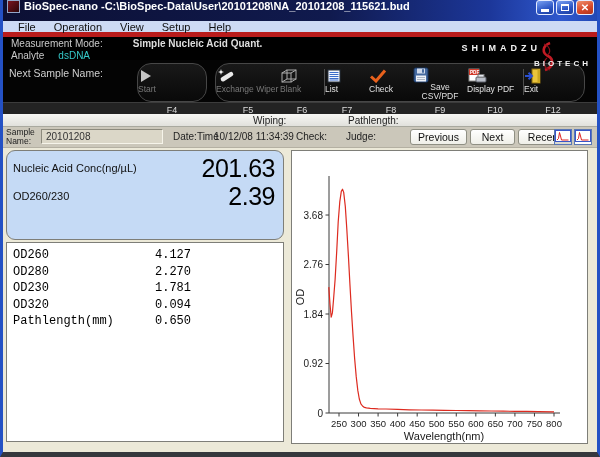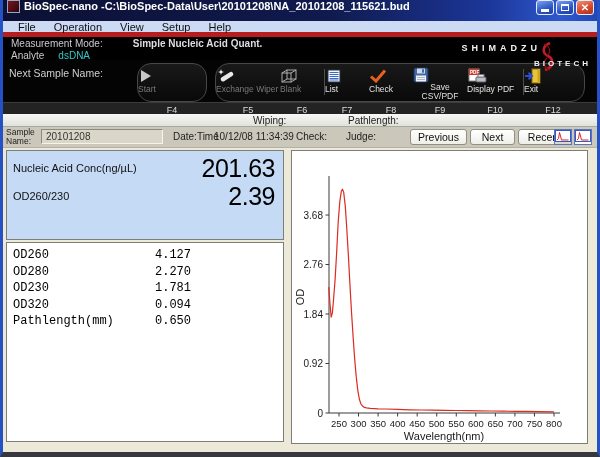--- a/index.html
+++ b/index.html
@@ -61,21 +61,21 @@
             border:1px solid;border-color:#8d8b7e #f6f4ea #f6f4ea #8d8b7e;font-size:10px;color:#333;
             font-family:"Liberation Sans",sans-serif;padding:0 4px;}
   .sb-btn{position:absolute;top:2px;height:16px;background:linear-gradient(#ffffff,#efefe8);
           border:1px solid #8f8f83;border-radius:3px;font-size:10.5px;color:#111;
           font-family:"Liberation Sans",sans-serif;padding:0;cursor:pointer;}
   .mini-btn{position:absolute;top:2px;width:18px;height:16px;border:1px solid #5a77b4;background:#fff;padding:0;cursor:pointer;}
   .mini-btn.alt{background:#d9d9d0;}
   
   .main{height:296px;position:relative;background:#ece9d8;}
   .panel{position:absolute;border:1px solid #7e7e78;}
-  .results{left:3px;top:2px;width:278px;height:90px;background:#c5daf5;padding:3px 8px 0 6px;}
+  .results{left:3px;top:2px;width:278px;height:90px;background:#c5daf5;padding:3px 8px 0 6px;border-radius:9px;}
   .res-row{display:flex;align-items:center;justify-content:space-between;height:28px;}
   .res-lab{font-size:11px;color:#111;}
   .res-val{font-size:25px;color:#000;letter-spacing:-0.5px;}
   .details{left:3px;top:94px;width:278px;height:200px;background:#ffffff;padding:4px 6px;}
   .det-row{display:flex;font-family:"Liberation Mono",monospace;font-size:12px;line-height:16.5px;color:#000;}
   .det-lab{width:142px;}
   .chartpanel{left:288px;top:2px;width:297px;height:294px;background:#fff;}
   svg text{font-family:"Liberation Sans",sans-serif;}
 </style>
 </head>

